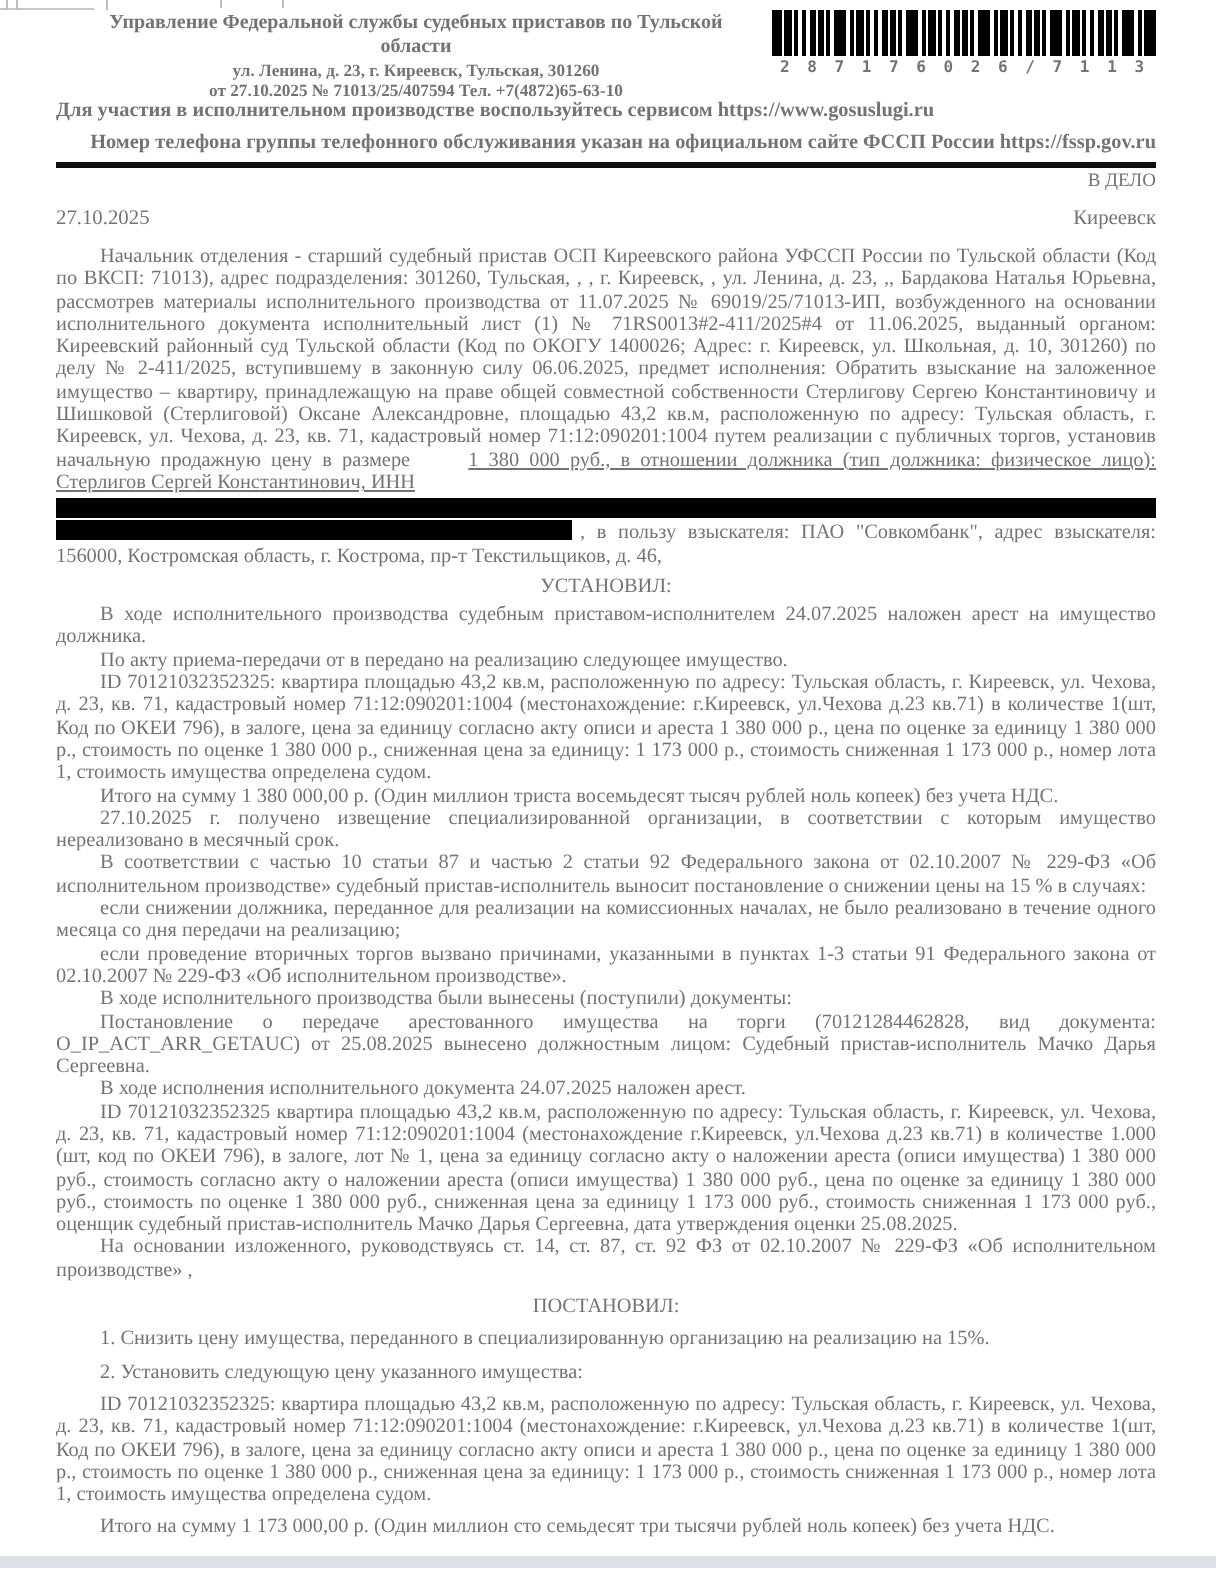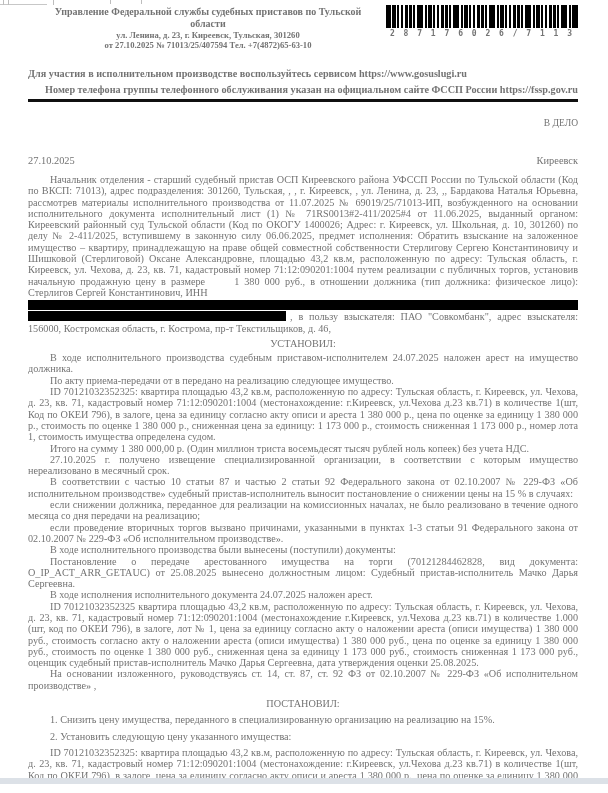--- a/index.html
+++ b/index.html
@@ -19,34 +19,34 @@
   .barcode-wrap{width:192px;flex:0 0 192px;padding-top:1px;}
   .bars{height:23px;border-left:3px solid #000;border-right:3px solid #000;
     background-image:
       repeating-linear-gradient(90deg,#000 0 2px,transparent 2px 4px),
       repeating-linear-gradient(90deg,transparent 0 3px,#000 3px 5px,transparent 5px 9px),
       repeating-linear-gradient(90deg,#000 0 1px,transparent 1px 6px);}
   .bdigits{font-family:"DejaVu Sans Mono",monospace;font-weight:bold;font-size:8px;
     letter-spacing:2px;text-align:center;white-space:nowrap;margin-top:1px;}
 
   .svc{font-weight:bold;font-size:10.2px;line-height:12px;}
-  .svc1{margin-top:18px;}
+  .svc1{margin-top:0;}
   .svc2{margin-top:4px;text-align:right;}
   .rule{height:3px;background:#101010;margin-top:3px;}
-  .vdelo{text-align:right;font-size:9.5px;line-height:11px;margin-top:16px;}
+  .vdelo{text-align:right;font-size:9.5px;line-height:11px;margin-top:2px;}
 
   .title{text-align:center;font-size:11px;line-height:12px;margin-top:5px;}
-  .dateline{display:flex;justify-content:space-between;font-size:10.4px;line-height:12px;margin-top:26px;}
+  .dateline{display:flex;justify-content:space-between;font-size:10.4px;line-height:12px;margin-top:7px;}
 
   
   .body{margin-top:7px;font-size:10.2px;line-height:11.3px;text-align:justify;}
   .body p{margin:0;}
   p.para{text-indent:22px;}
   p.heading{text-align:center;text-indent:0;margin:4px 0 3px;}
-  .u{margin-left:24px;}
+  .u{text-decoration:underline;margin-left:24px;}
   .redact1{height:10px;background:#000;margin:2px 0 1px;}
   p.cont{text-indent:0;}
   .redact2{display:inline-block;width:258px;height:10px;background:#000;
     margin-right:4px;vertical-align:-1px;}
   p.item{margin-top:5px;text-indent:22px;}
 
   .bottom-strip{position:absolute;left:0;right:0;bottom:0;height:6px;background:#dce1e7;}
 </style>
 </head>
 <body>

